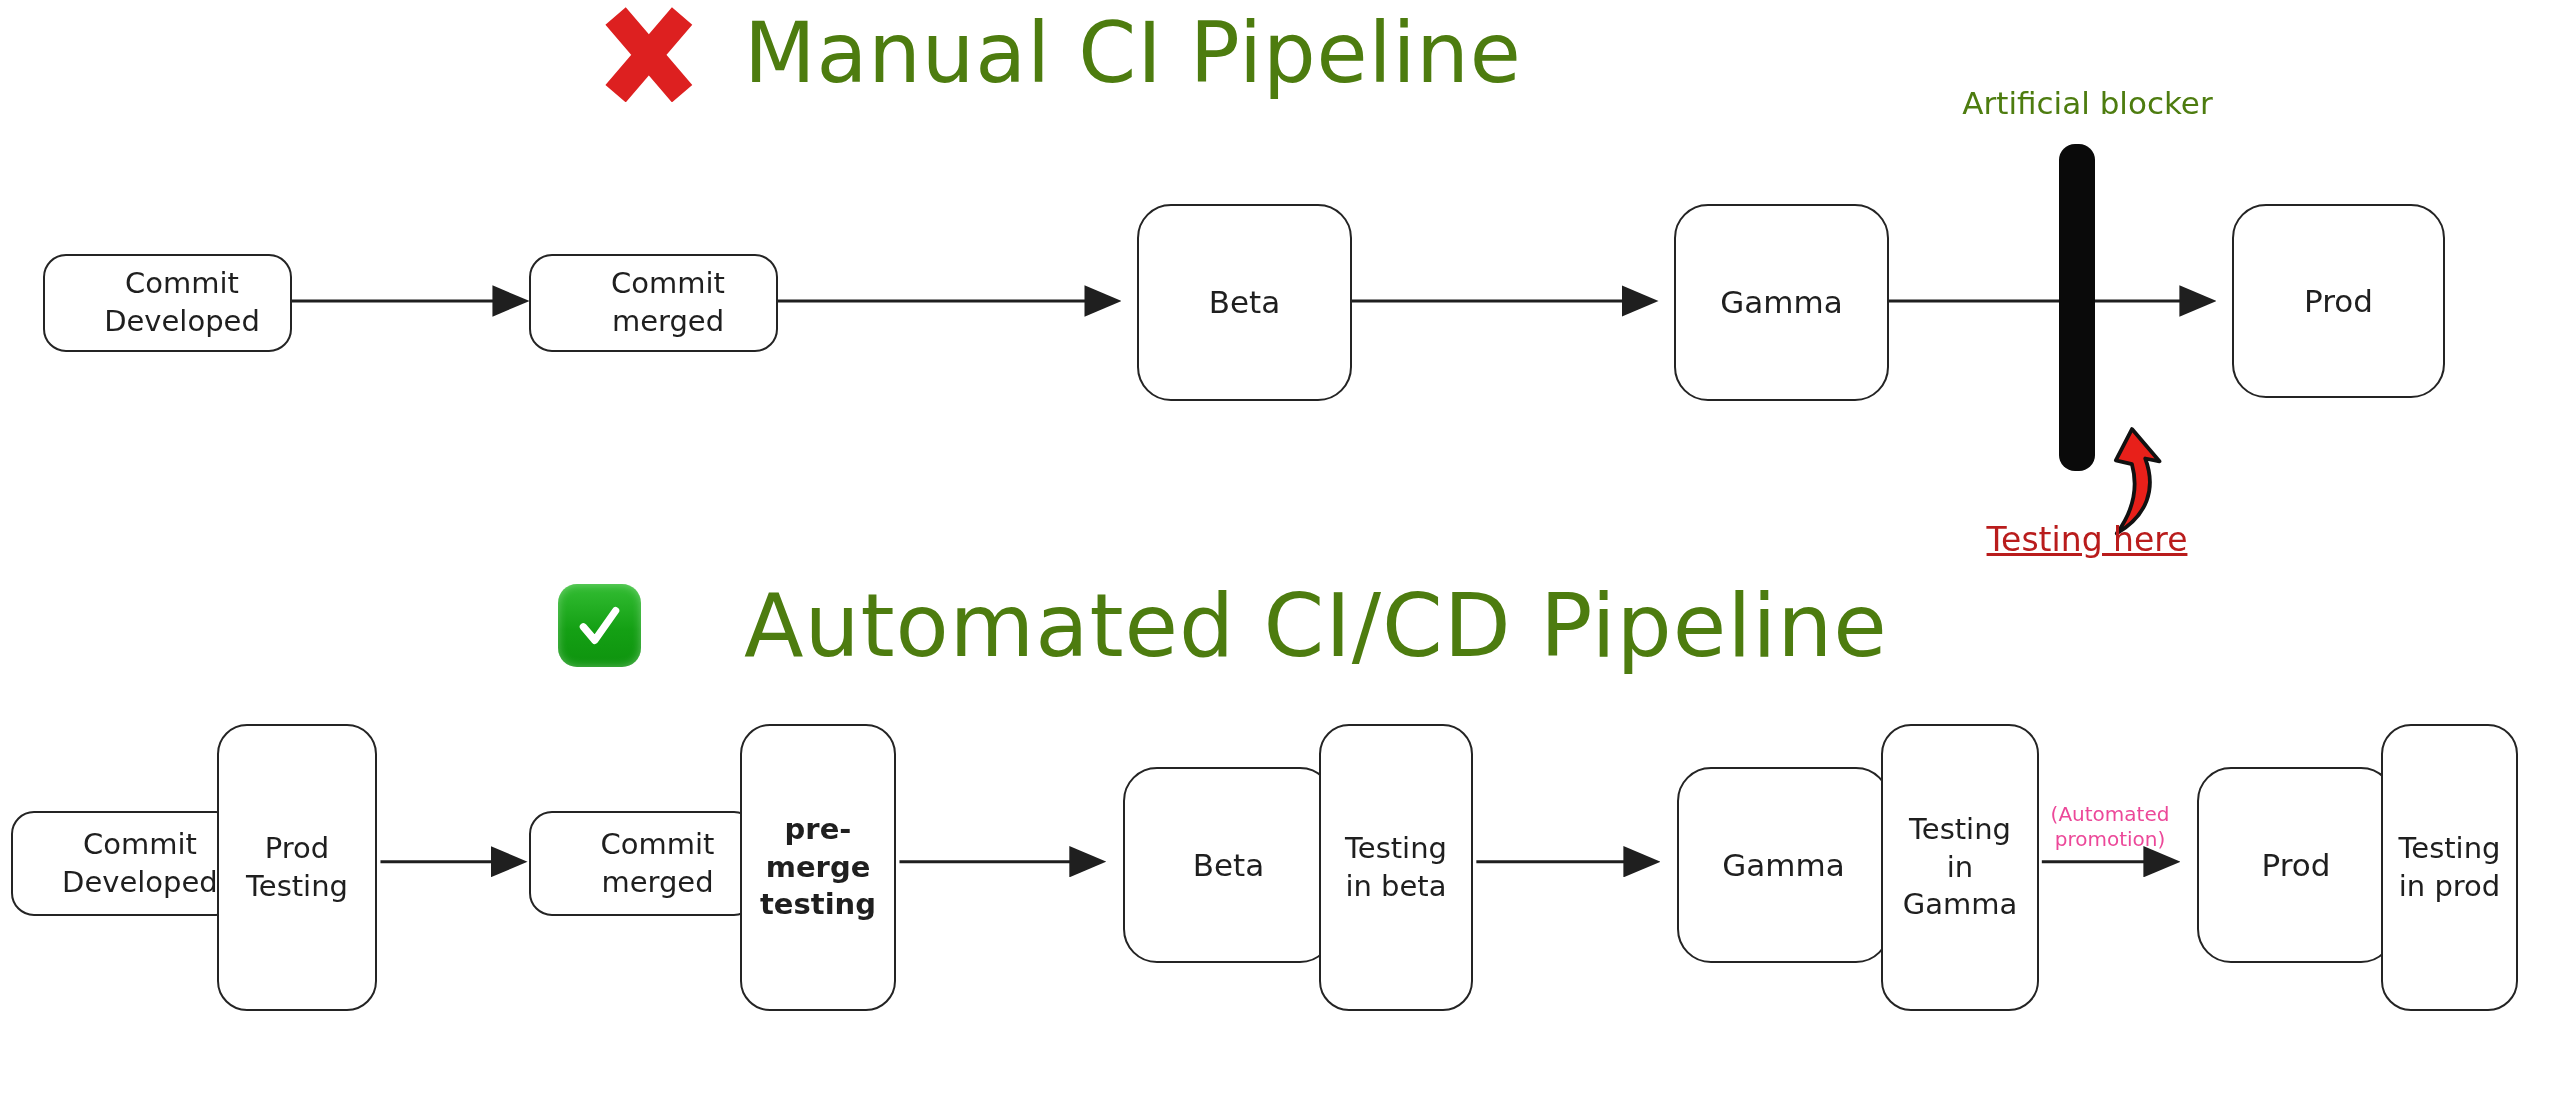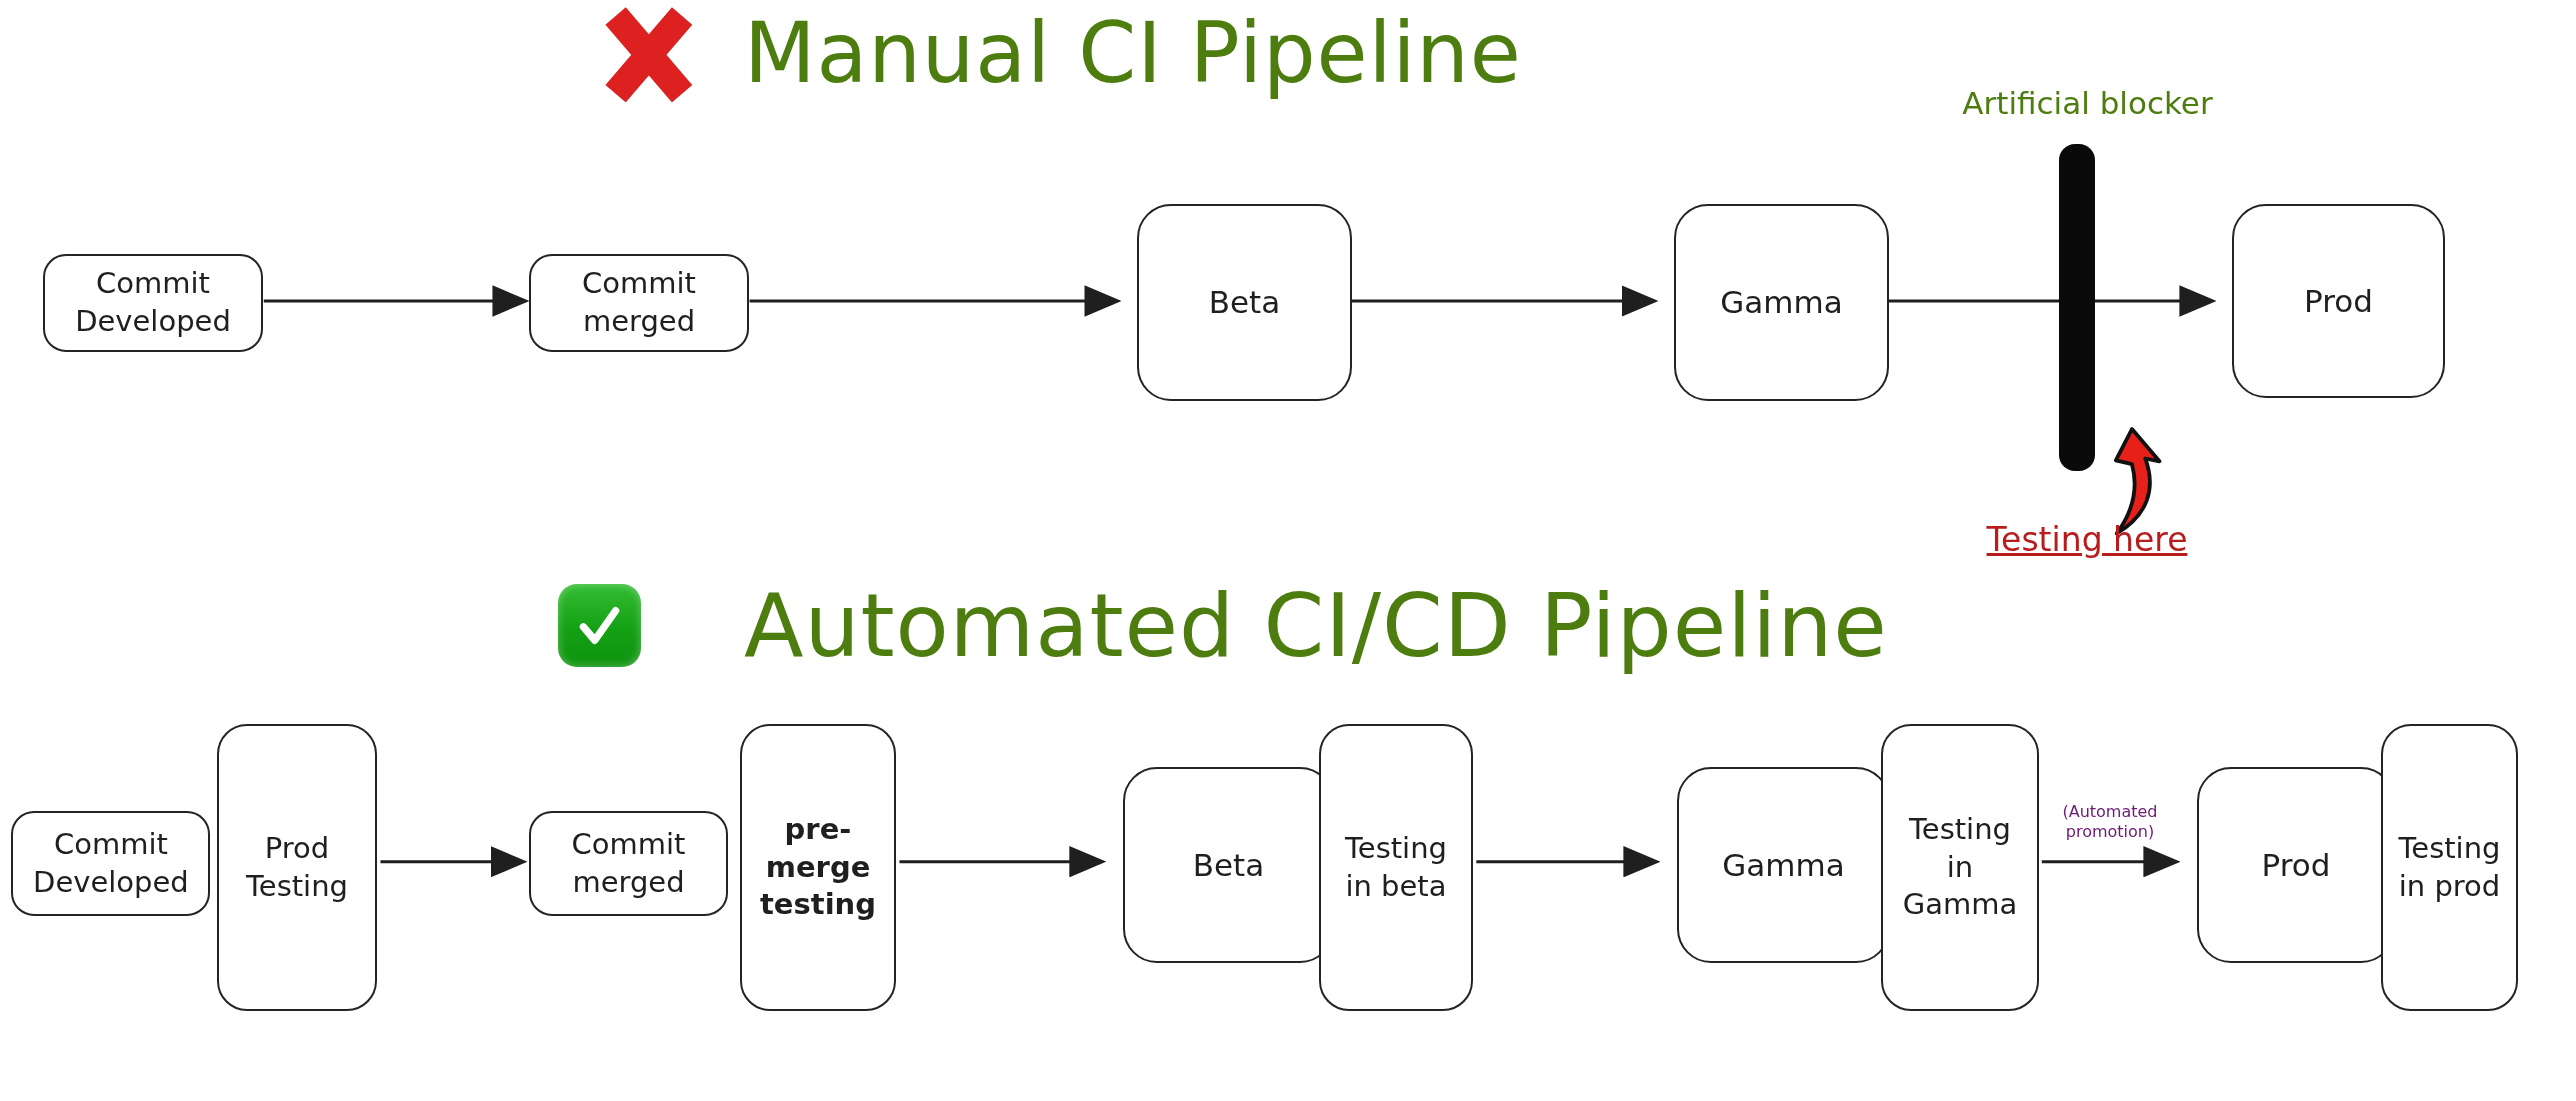--- a/index.html
+++ b/index.html
@@ -27,21 +27,21 @@
     background:linear-gradient(180deg,#33bd33 0%,#14a014 55%,#0e930e 100%);
     box-shadow:inset 0 0 9.5px rgba(255,255,255,.35);
   }
   
   .node{
     position:absolute;z-index:2;background:#fff;
     border:2.8px solid #242424;
     display:flex;align-items:center;justify-content:center;
     text-align:center;white-space:pre-line;line-height:1.3;
   }
-  .small{border-radius:23px;font-size:29px;}
+  .small{border-radius:23px;font-size:29px;padding-left:29px;}
   .env{border-radius:34px;font-size:31px;margin-left:15px;}
   .tall{border-radius:30px;font-size:29px;z-index:3;}
   
   .m1{left:43px;top:254px;width:216px;height:94px;}
   .m2{left:529px;top:254px;width:216px;height:94px;}
   .m3{left:1122px;top:204px;width:211px;height:193px;}
   .m4{left:1659px;top:204px;width:211px;height:193px;}
   .m5{left:2217px;top:204px;width:209px;height:190px;}
   
   .a1s{left:11.4px;top:811px;width:195px;height:101px;}
@@ -62,21 +62,21 @@
   .blocker-label{
     position:absolute;left:1926px;top:85px;width:323px;z-index:4;
     text-align:center;font-size:31px;white-space:nowrap;color:#4d7c0f;
   }
   .testing-here-label{
     position:absolute;left:1956px;top:520px;width:262px;z-index:4;
     text-align:center;font-size:33px;white-space:nowrap;color:#b91c1c;text-decoration:underline;
   }
   .promo-label{
     position:absolute;left:2032px;top:802px;width:156px;z-index:4;
-    text-align:center;font-size:16px;line-height:1.25;white-space:pre-line;color:#701a75;
+    text-align:center;font-size:20px;line-height:1.25;white-space:pre-line;color:#ec4899;
   }
   
   .footer{
     position:absolute;left:0;right:0;top:1040px;z-index:4;
     text-align:center;
     font-family:"DejaVu Sans Mono", monospace;
     font-size:36px;letter-spacing:0.9px;color:#e03131;
   }
 </style>
 </head>

